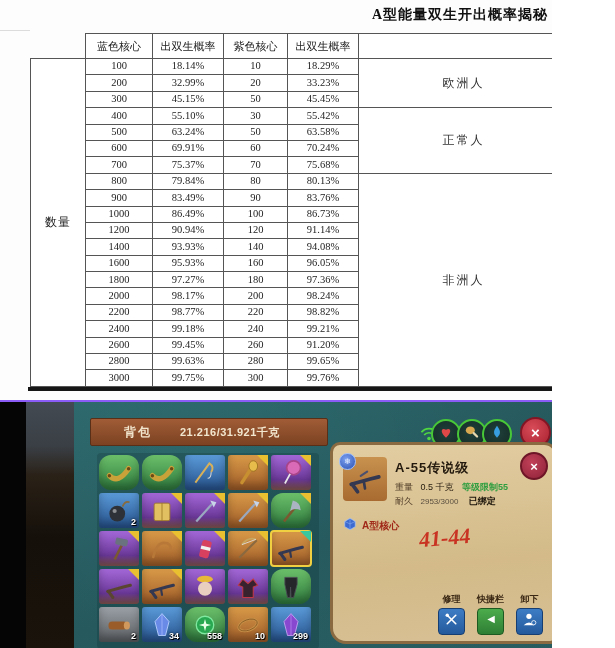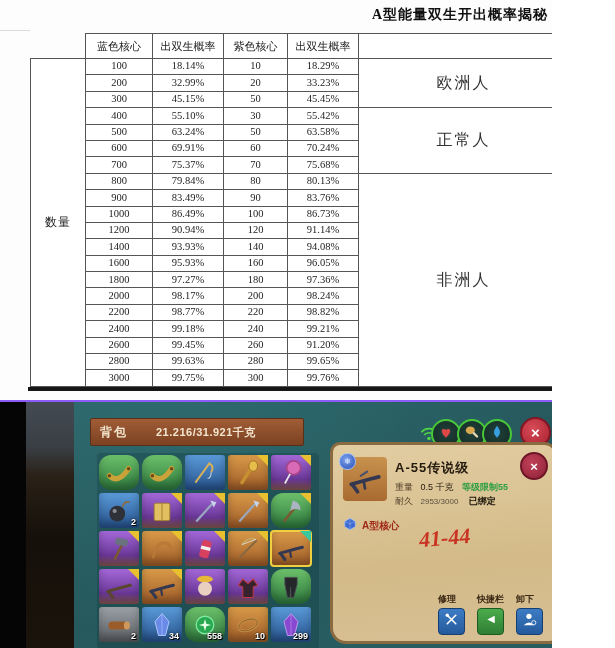--- a/index.html
+++ b/index.html
@@ -11,40 +11,40 @@
          font-family:"Liberation Serif","DejaVu Serif",serif;color:#222;}
   .sheet-title{position:absolute;left:348px;top:6px;width:224px;text-align:center;
          font-size:14px;font-weight:bold;color:#111;letter-spacing:1px;}
   #prob-table{position:absolute;left:30px;top:33px;border-collapse:collapse;table-layout:fixed;width:538px;}
   #prob-table td{border:1px solid #555;text-align:center;padding:0;font-size:10.5px;line-height:1;
          background:#fff;overflow:hidden;white-space:nowrap;}
   #prob-table thead td{height:24px;font-size:11px;}
   #prob-table tbody tr{height:16.4px;}
   #prob-table td.ghost{border:none;border-right:1px solid #555;border-bottom:1px solid #555;background:transparent;}
   #prob-table td.qty{font-size:12px;letter-spacing:1px;}
-  #prob-table td.grp{font-size:16px;letter-spacing:2px;color:#333;text-align:center;}
+  #prob-table td.grp{font-size:12px;letter-spacing:2px;color:#333;text-align:center;}
   .grid-right{position:absolute;left:568px;top:33px;width:47px;height:352px;
          background:repeating-linear-gradient(to bottom,transparent 0,transparent 15.4px,#dcdcdc 15.4px,#dcdcdc 16.4px);}
   .grid-vline{position:absolute;left:611px;top:33px;width:1px;height:352px;background:#dcdcdc;}
   .grid-hline-left{position:absolute;left:0;top:30px;width:30px;height:1px;background:#dcdcdc;}
   .sel-cell{position:absolute;left:568px;top:188px;width:43px;height:16px;border:2px solid #2e8b50;}
   .sheet-bottom-bar{position:absolute;left:28px;top:387px;width:587px;height:4px;background:#161616;}
 
   
   #game{position:absolute;left:0;top:402px;width:615px;height:246px;background:#050505;}
   .scene-left{position:absolute;left:26px;top:0;width:52px;height:246px;
         background:linear-gradient(180deg,#434a52 0%,#3a3f45 18%,#2a2117 30%,#15100a 55%,#1a130b 100%);}
   .scene-right{position:absolute;left:556px;top:0;width:59px;height:246px;
         background:linear-gradient(180deg,#5a6066 0%,#54595f 28%,#101008 32%,#0c0c08 70%,#463618 78%,#3a2c12 100%);}
   #panel{position:absolute;left:74px;top:0;width:484px;height:246px;
         background:radial-gradient(circle at 30% 20%,#31707400 0,#00000014 100%),linear-gradient(160deg,#2f6c70,#275d62 55%,#2b6468);}
 
   .banner{position:absolute;left:16px;top:16px;width:212px;height:26px;border-radius:2px;
         background:linear-gradient(180deg,#a05c36,#7c4222);border:1px solid #5a2f18;
-        display:flex;align-items:center;color:#f2e6ce;}
+        display:flex;align-items:center;color:#f2e6ce;padding-left:24px;}
   .banner .bp{font-size:12px;font-weight:bold;margin-left:9px;letter-spacing:2px;}
   .banner .wt{font-size:11px;font-weight:bold;margin-left:28px;letter-spacing:.5px;}
 
   .wifi{position:absolute;left:344px;top:20px;width:22px;height:22px;}
   .gauge{position:absolute;top:17px;width:26px;height:26px;border-radius:50%;
         background:radial-gradient(circle at 50% 45%,#20403a,#142a26);border:2px solid #48c838;
         display:flex;align-items:center;justify-content:center;}
   .g1{left:357px;} .g2{left:383px;} .g3{left:408px;}
   .top-close{position:absolute;left:446px;top:15px;width:27px;height:27px;border-radius:50%;
         background:radial-gradient(circle at 40% 35%,#d84b58,#a8202e);border:2px solid #831624;
@@ -89,21 +89,21 @@
   .core-row{position:absolute;left:10px;top:72px;display:flex;align-items:flex-end;gap:5px;
         font-size:10px;font-weight:bold;color:#a02818;}
   .dark-box{position:absolute;left:8px;top:90px;width:204px;height:72px;border-radius:3px;
         background:rgba(24,28,14,.88);padding:4px 6px;box-sizing:border-box;overflow:hidden;}
   .buff-red{font-size:10px;font-weight:bold;color:#c03028;line-height:12px;}
   .buff-pink{font-size:10px;font-weight:bold;color:#d858a0;line-height:12px;}
   .desc{margin-top:1px;font-size:7px;color:#9a9a8c;line-height:8px;letter-spacing:.5px;}
   .scribble{position:absolute;left:86px;top:80px;font-family:"Liberation Serif",serif;font-style:italic;
         font-weight:bold;font-size:22px;color:#c8281a;transform:rotate(-5deg);opacity:.92;pointer-events:none;}
   .actions{position:absolute;right:12px;bottom:6px;display:flex;gap:12px;}
-  .action{display:flex;flex-direction:column;align-items:flex-start;gap:2px;}
+  .action{display:flex;flex-direction:column;align-items:center;gap:2px;}
   .action .lab{font-size:9px;font-weight:bold;color:#3a2814;}
   .abtn{width:25px;height:25px;border-radius:4px;display:flex;align-items:center;justify-content:center;cursor:pointer;}
   .abtn.blue{background:linear-gradient(180deg,#3d7cc4,#245a9c);border:1px solid #163e72;}
   .abtn.green{background:linear-gradient(180deg,#4cac4c,#2e7e34);border:1px solid #1d5a22;}
 </style>
 </head>
 <body>
 
 <div id="canvas">
 

